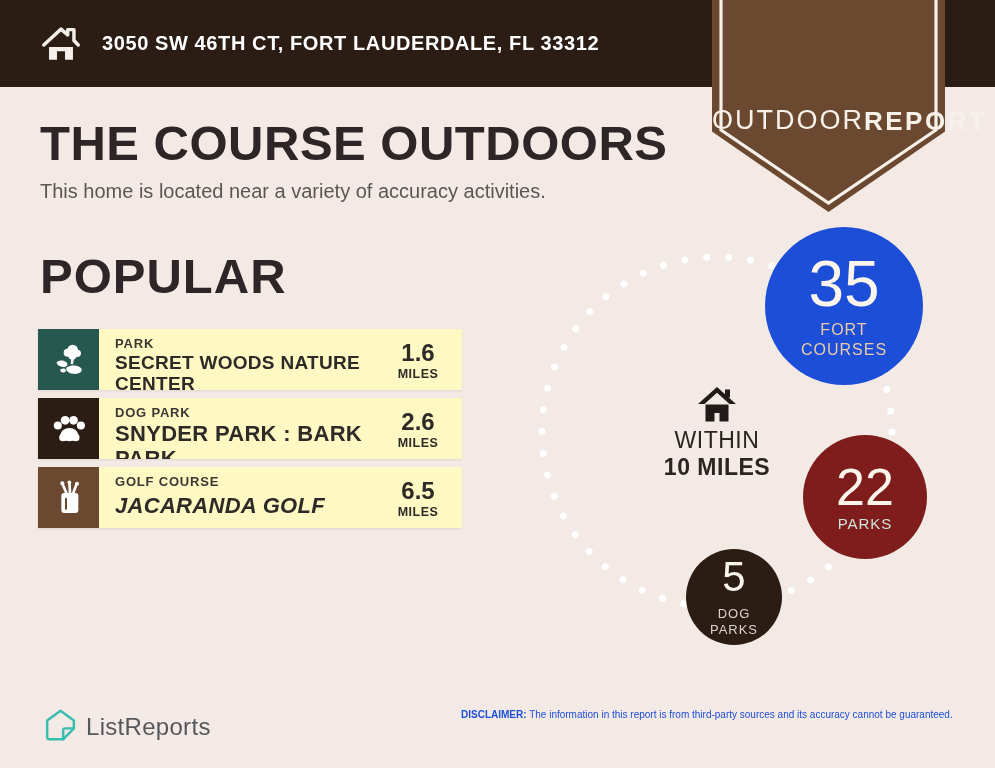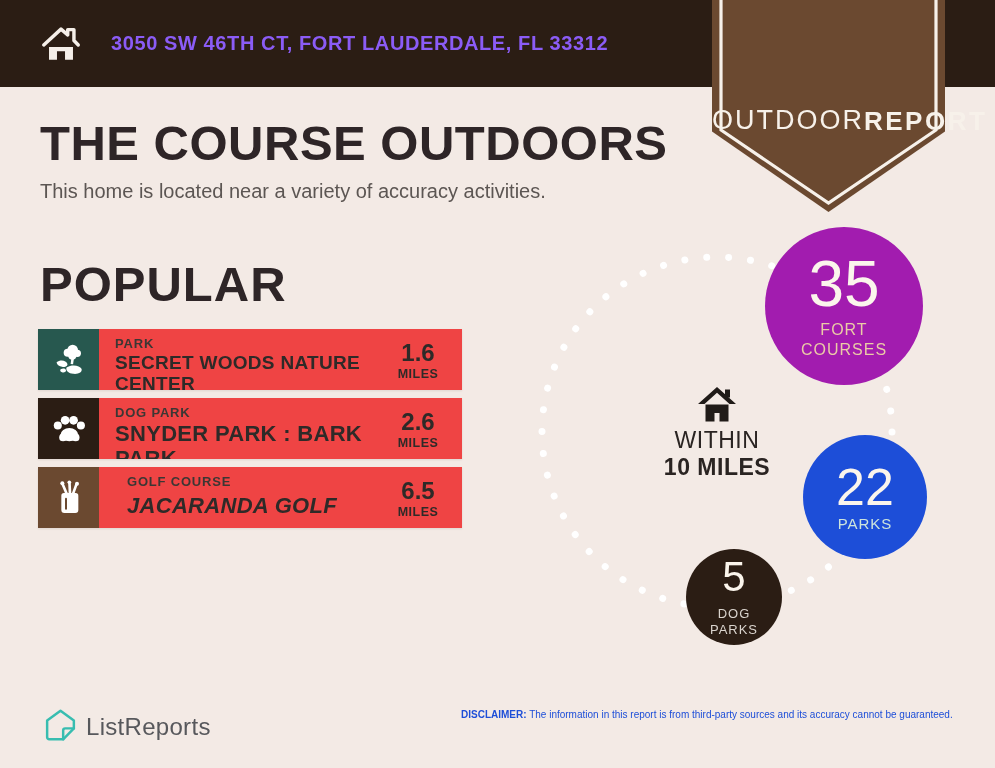--- a/index.html
+++ b/index.html
@@ -10,21 +10,21 @@
     background:#f3eae5; overflow:hidden;
   }
 
   
   .topbar {
     position:absolute; left:0; top:0; width:995px; height:87px;
     background:#2b1d14; display:flex; align-items:center;
   }
   .topbar .home-ic { margin-left:38px; width:46px; height:46px; }
   .topbar .addr {
-    margin-left:27px; color:#8b5cf6; font-size:20px; font-weight:bold;
+    margin-left:18px; color:#ffffff; font-size:20px; font-weight:bold;
     letter-spacing:0.6px;
   }
 
   
   .badge {
     position:absolute; left:712px; top:0; width:233px; height:212px; z-index:5;
   }
   .badge-bg {
     position:absolute; inset:0; background:#6b4930;
     clip-path:polygon(0 0, 100% 0, 100% 62%, 50% 100%, 0 62%);
@@ -42,30 +42,30 @@
   .title {
     position:absolute; left:40px; top:118px; font-size:49px; font-weight:800;
     color:#2e2527; letter-spacing:0.5px; line-height:1.05;
   }
   .subtitle {
     position:absolute; left:40px; top:180px; font-size:20px; color:#5c5653;
   }
 
   
   .popular-heading {
-    position:absolute; left:40px; top:256px; font-size:49px; font-weight:800;
+    position:absolute; left:40px; top:248px; font-size:49px; font-weight:800;
     color:#2e2527; letter-spacing:1px;
   }
   .poi-row {
-    position:absolute; left:38px; width:424px; height:61px; background:#ef4444;
+    position:absolute; left:38px; width:424px; height:61px; background:#fef9c3;
     display:flex; box-shadow:0 1px 2px rgba(60,40,30,0.10); overflow:hidden;
   }
   .poi-row.r0 { top:329px; }
   .poi-row.r1 { top:398px; }
-  .poi-row.r2 { top:467px;gap:12px; }
+  .poi-row.r2 { top:467px; }
   .poi-icon {
     width:61px; height:61px; flex:0 0 61px; display:flex;
     align-items:center; justify-content:center;
   }
   .poi-icon.teal  { background:#27584f; }
   .poi-icon.dark  { background:#2b1d14; }
   .poi-icon.brown { background:#6b4930; }
   .poi-text { flex:1; padding:7px 4px 0 16px; overflow:hidden; }
   .poi-cat {
     font-size:13px; font-weight:bold; color:#3c3734; letter-spacing:0.8px;
@@ -83,24 +83,24 @@
   .poi-dist .unit { font-size:12.5px; font-weight:bold; color:#2e2a28; letter-spacing:0.5px; }
 
   
   .dotring { position:absolute; left:527px; top:242px; }
   .bubble {
     position:absolute; border-radius:50%; display:flex; flex-direction:column;
     align-items:center; justify-content:center; text-align:center; z-index:3;
   }
   .bubble .val { font-weight:400; color:#fbf5ec; }
   .bubble .lbl { font-weight:500; letter-spacing:1px; line-height:1.25; }
-  .bubble.golf { left:765px; top:227px; width:158px; height:158px; background:#a21caf; }
+  .bubble.golf { left:765px; top:227px; width:158px; height:158px; background:#1d4ed8; }
   .bubble.golf .val { font-size:64px; line-height:1; }
   .bubble.golf .lbl { font-size:16px; color:#eacba6; width:110px; margin-top:4px; }
-  .bubble.parks { left:803px; top:435px; width:124px; height:124px; background:#1d4ed8; }
+  .bubble.parks { left:803px; top:435px; width:124px; height:124px; background:#7f1d1d; }
   .bubble.parks .val { font-size:52px; line-height:1; }
   .bubble.parks .lbl { font-size:15px; color:#cde4dc; margin-top:2px; }
   .bubble.dog { left:686px; top:549px; width:96px; height:96px; background:#2b1d14; }
   .bubble.dog .val { font-size:42px; line-height:1; }
   .bubble.dog .lbl { font-size:13px; color:#dad4ce; width:56px; margin-top:8px; }
 
   .within {
     position:absolute; left:632px; top:386px; width:170px; text-align:center; z-index:2;
   }
   .within .house { display:block; margin:0 auto 4px auto; }

